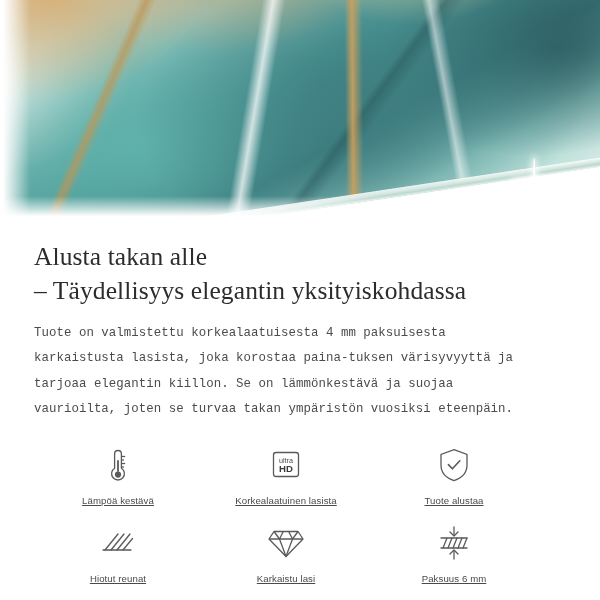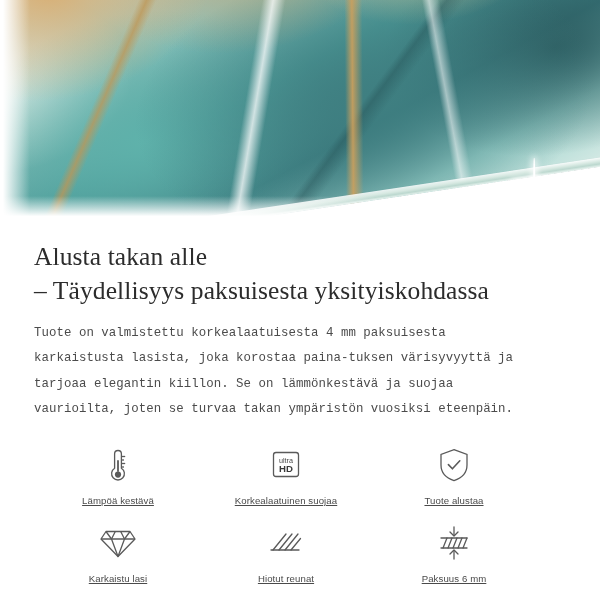--- a/index.html
+++ b/index.html
@@ -172,21 +172,21 @@
       <div class="sparkle sp2"></div>
       <div class="sparkle sp3"></div>
       <div class="hero-mask-left"></div>
       <div class="hero-bottom-fade"></div>
     </div>
   </div>
 
   <div class="content">
     <h1 class="title">
       <span>Alusta takan alle</span>
-      <span class="line2">– Täydellisyys paksuisesta yksityiskohdassa</span>
+      <span class="line2">– Täydellisyys elegantin yksityiskohdassa</span>
     </h1>
 
     <p class="body">Tuote on valmistettu korkealaatuisesta 4 mm paksuisesta karkaistusta lasista, joka korostaa paina-tuksen värisyvyyttä ja tarjoaa elegantin kiillon. Se on lämmönkestävä ja suojaa vaurioilta, joten se turvaa takan ympäristön vuosiksi eteenpäin.</p>
 
     <div class="features">
 
       <div class="feature">
         <span class="icon">
           <svg width="30" height="38" viewBox="0 0 30 38">
             <g fill="none" stroke="#5a5a5a" stroke-width="1.3">
@@ -204,60 +204,60 @@
       </div>
 
       <div class="feature">
         <span class="icon">
           <svg width="36" height="34" viewBox="0 0 36 34">
             <rect x="5.5" y="4.5" width="25" height="24" rx="2.5" fill="none" stroke="#5a5a5a" stroke-width="1.3"></rect>
             <text x="18" y="14.6" text-anchor="middle" font-family="Liberation Sans, sans-serif" font-size="7.2" fill="#4a4a4a">ultra</text>
             <text x="18" y="24.2" text-anchor="middle" font-family="Liberation Sans, sans-serif" font-size="9.6" font-weight="bold" fill="#3a3a3a">HD</text>
           </svg>
         </span>
-        <span class="caption">Korkealaatuinen suojaa</span>
+        <span class="caption">Korkealaatuinen lasista</span>
       </div>
 
       <div class="feature">
         <span class="icon">
           <svg width="34" height="38" viewBox="0 0 34 38">
             <path d="M17 3.6 L30 8.4 V19c0 8-5.8 13.2-13 15.6C9.8 32.2 4 27 4 19V8.4z" fill="none" stroke="#5a5a5a" stroke-width="1.3"></path>
             <path d="M11.4 18.6 l4 4.2 7.4-8" fill="none" stroke="#5a5a5a" stroke-width="1.6" stroke-linecap="round" stroke-linejoin="round"></path>
           </svg>
         </span>
         <span class="caption">Tuote alustaa</span>
-      </div>
-
-      <div class="feature">
-        <span class="icon">
-          <svg width="40" height="34" viewBox="0 0 40 34">
-            <g fill="none" stroke="#5a5a5a" stroke-width="1.3" stroke-linejoin="round">
-              <path d="M8 5.5 H32 L37 13 L20 30.5 L3 13 Z"></path>
-              <path d="M3 13 H37"></path>
-              <path d="M8 5.5 L13.5 13 L20 30.5 L26.5 13 L32 5.5"></path>
-              <path d="M13.5 13 L17.3 5.5 M26.5 13 L22.7 5.5"></path>
-            </g>
-          </svg>
-        </span>
-        <span class="caption">Karkaistu lasi</span>
       </div>
 
       <div class="feature">
         <span class="icon">
           <svg width="38" height="30" viewBox="0 0 38 30">
             <g stroke="#5a5a5a" stroke-width="1.3" fill="none" stroke-linecap="round">
               <path d="M6 22 L19 6"></path>
               <path d="M12 22 L25 6"></path>
               <path d="M18 22 L31 6"></path>
               <path d="M24 22 L33.5 10.5"></path>
               <path d="M4 22 H32"></path>
             </g>
           </svg>
         </span>
         <span class="caption">Hiotut reunat</span>
+      </div>
+
+      <div class="feature">
+        <span class="icon">
+          <svg width="40" height="34" viewBox="0 0 40 34">
+            <g fill="none" stroke="#5a5a5a" stroke-width="1.3" stroke-linejoin="round">
+              <path d="M8 5.5 H32 L37 13 L20 30.5 L3 13 Z"></path>
+              <path d="M3 13 H37"></path>
+              <path d="M8 5.5 L13.5 13 L20 30.5 L26.5 13 L32 5.5"></path>
+              <path d="M13.5 13 L17.3 5.5 M26.5 13 L22.7 5.5"></path>
+            </g>
+          </svg>
+        </span>
+        <span class="caption">Karkaistu lasi</span>
       </div>
 
       <div class="feature">
         <span class="icon">
           <svg width="36" height="38" viewBox="0 0 36 38">
             <g stroke="#5a5a5a" stroke-width="1.3" fill="none" stroke-linecap="round" stroke-linejoin="round">
               <path d="M18 3 V11"></path>
               <path d="M14 8 L18 12 L22 8"></path>
               <path d="M18 35 V27"></path>
               <path d="M14 30 L18 26 L22 30"></path>

